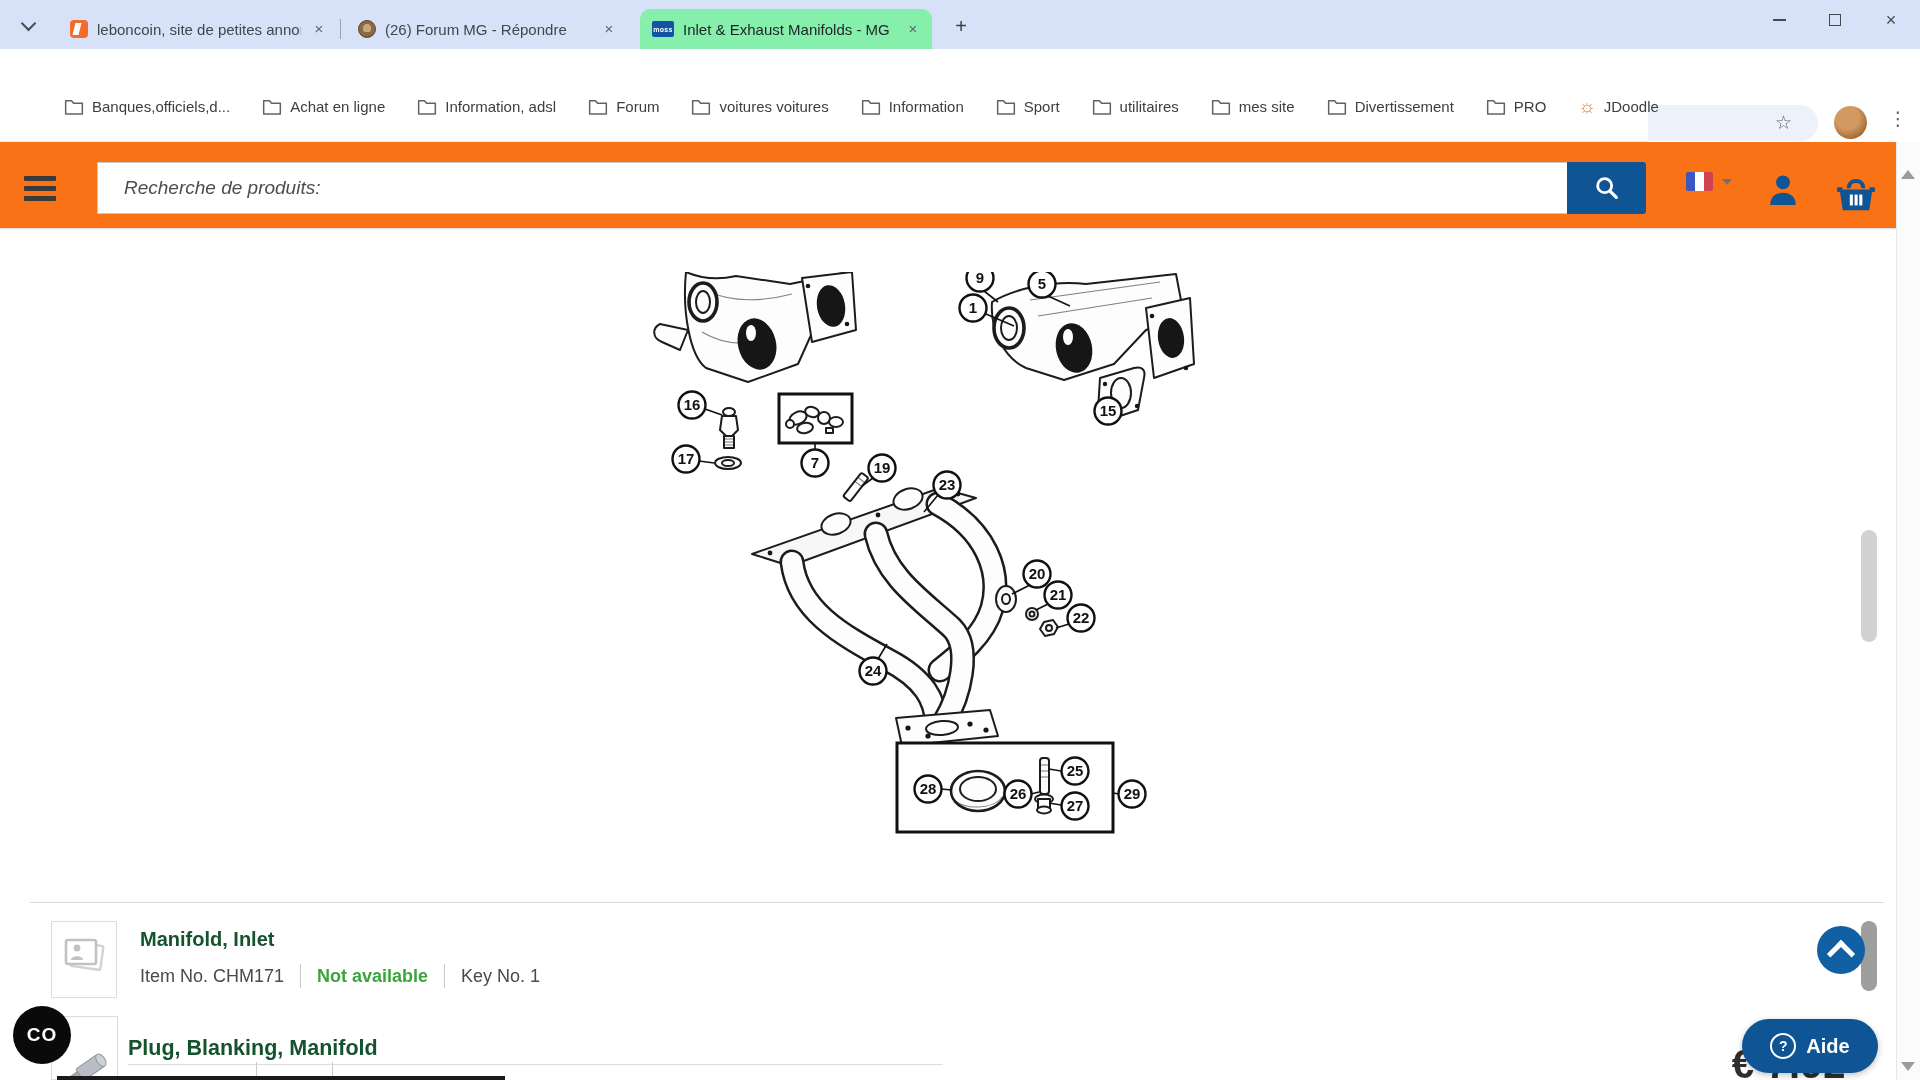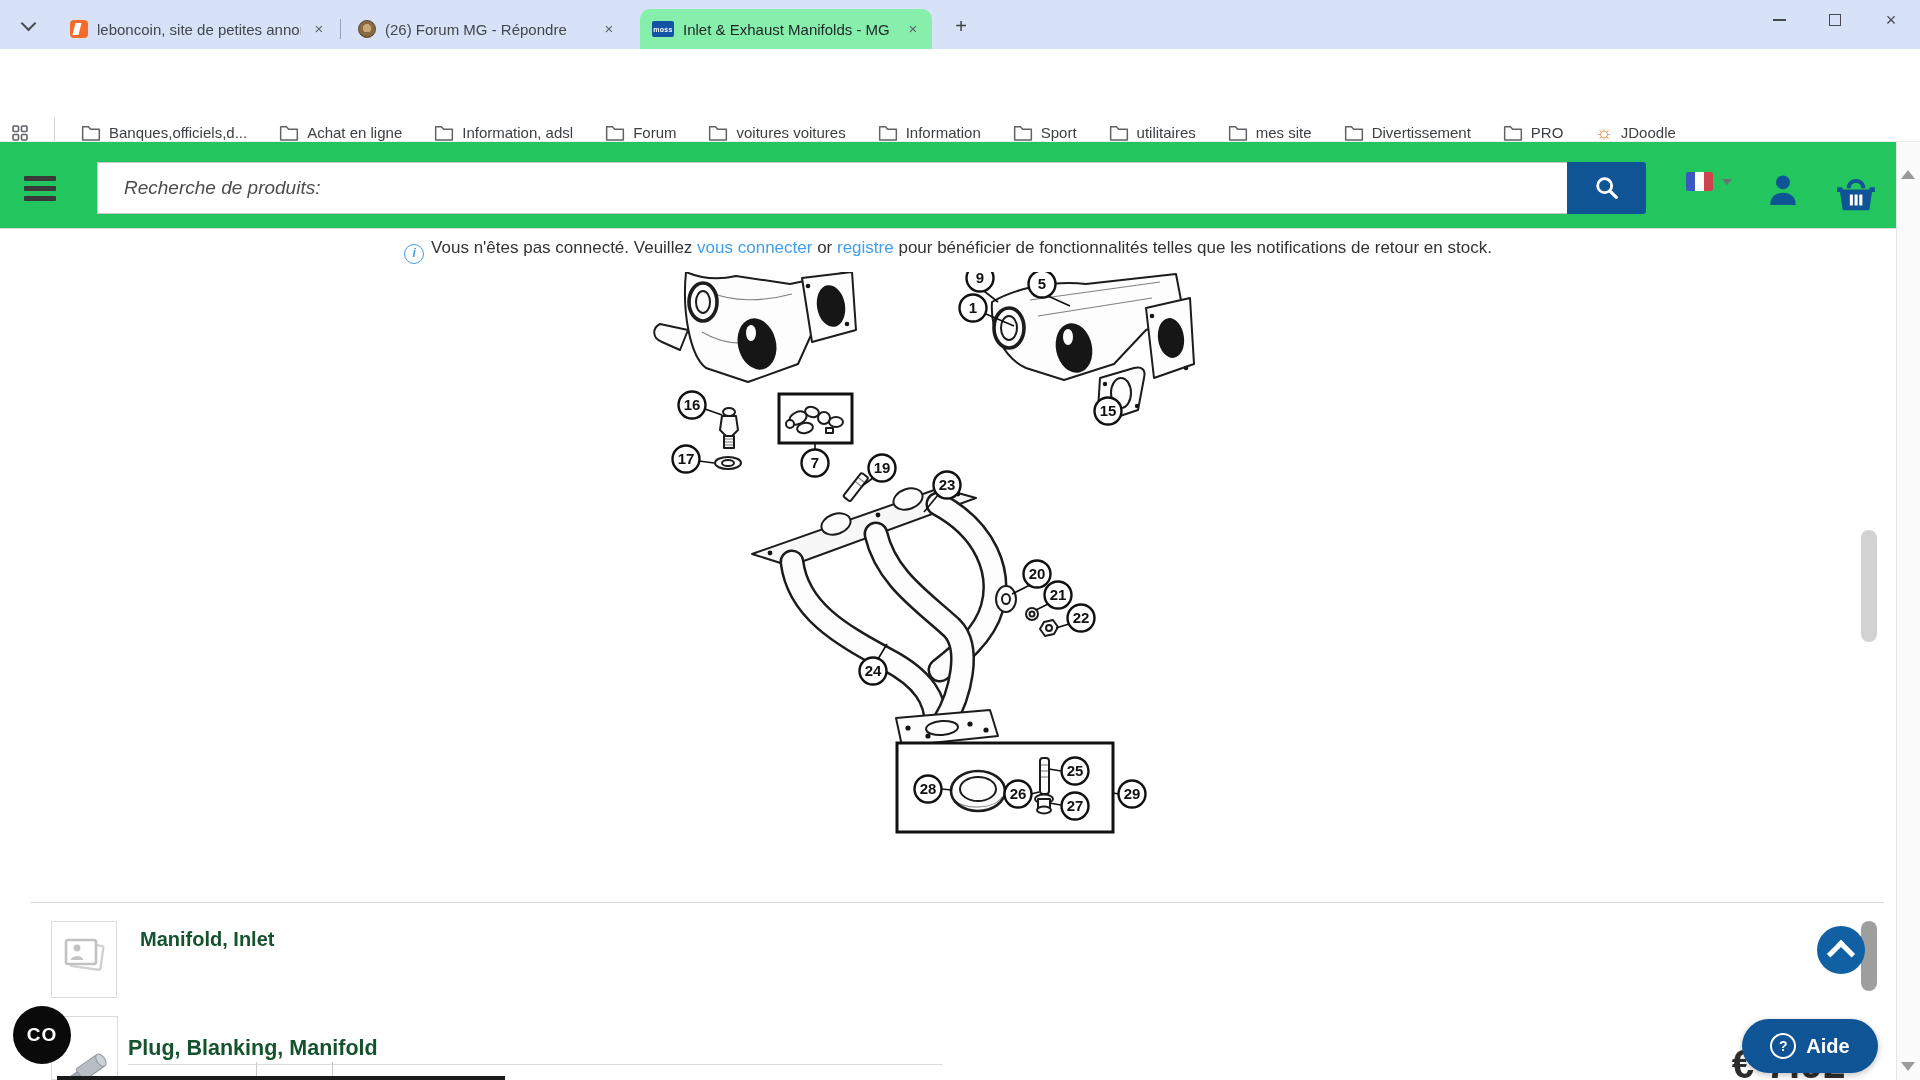--- a/index.html
+++ b/index.html
@@ -31,27 +31,27 @@
   .w-close span{font-size:18px;color:#46494e;line-height:18px;}
   .toolbar{position:absolute;left:0;top:49px;width:1920px;height:49px;background:#fff;}
   .navic{position:absolute;top:61px;width:26px;height:26px;cursor:pointer;}
   .omnibox{position:absolute;left:150px;top:56px;width:1668px;height:36px;border-radius:18px;background:#ecf1fa;
            display:flex;align-items:center;font-size:16.5px;color:#24262b;}
   .siteinfo{margin:0 12px 0 16px;flex:none;cursor:pointer;}
   .omni-star{position:absolute;right:26px;top:6px;font-size:19px;color:#5f6368;cursor:pointer;}
   .avatar{position:absolute;left:1834px;top:57px;width:33px;height:33px;border-radius:50%;cursor:pointer;
           background:radial-gradient(circle at 40% 35%,#d29a62 0 40%,#a06a34 75%);}
   .menudots{position:absolute;left:1888px;top:58px;font-size:19px;color:#5f6368;width:20px;text-align:center;cursor:pointer;}
-  .bookmarks{position:absolute;left:0;top:98px;width:1920px;height:44px;background:#fff;border-bottom:1px solid #ececec;
-             display:flex;align-items:flex-end;gap:32px;padding-left:12px;box-sizing:border-box;font-size:15px;color:#3c4043;}
+  .bookmarks{position:absolute;left:0;top:98px;width:1648px;height:44px;background:#fff;border-bottom:1px solid #ececec;
+             display:flex;align-items:flex-start;gap:32px;padding-left:12px;box-sizing:border-box;font-size:15px;color:#3c4043;}
   .bm{display:flex;align-items:center;gap:8px;cursor:pointer;white-space:nowrap;}
   .bmsep{width:1px;height:24px;background:#d2d5db;margin:0 -6px;}
   .sun{color:#e8823a;font-size:19px;font-weight:bold;line-height:16px;}
   
-  .siteheader{position:absolute;left:0;top:142px;width:1896px;height:86px;background:#22c55e;border-bottom:1px solid #dcdcdc;}
+  .siteheader{position:absolute;left:0;top:142px;width:1896px;height:86px;background:#f97316;border-bottom:1px solid #dcdcdc;}
   .burger{position:absolute;left:24px;top:34px;width:32px;cursor:pointer;}
   .burger i{display:block;width:32px;height:4.5px;background:#3a3a3a;border-radius:1px;margin-bottom:5.5px;}
   .search-input{position:absolute;left:97px;top:20px;width:1470px;height:52px;box-sizing:border-box;
                 border:1px solid #c9c9c9;border-right:none;padding:0 20px 0 26px;font-size:19px;font-family:inherit;outline:none;}
   .search-input::placeholder{font-style:italic;color:#4d4d4d;opacity:1;}
   .search-btn{position:absolute;left:1567px;top:20px;width:79px;height:52px;background:#0f5494;border:none;
               border-radius:0 3px 3px 0;cursor:pointer;display:flex;align-items:center;justify-content:center;}
   .langsel{position:absolute;left:1686px;top:30px;display:flex;align-items:center;gap:9px;cursor:pointer;}
   .flag{width:27px;height:19px;border-radius:2.5px;overflow:hidden;display:flex;box-shadow:0 0 0 1px rgba(0,0,0,.15) inset;}
   .flag i{flex:1;}
@@ -283,27 +283,20 @@
       <path d="M8,9 C8,3.6 16,3.6 16,9" fill="none" stroke="#0f5494" stroke-width="2.2"></path>
       <rect x="1.6" y="8.4" width="3" height="2.6" fill="#0f5494"></rect>
         <rect x="19.4" y="8.4" width="3" height="2.6" fill="#0f5494"></rect>
       <path d="M3,9.6 L21,9.6 L19.3,21 H4.7 Z" fill="#0f5494"></path>
       <rect x="8.6" y="12.4" width="1.7" height="6" fill="#fff"></rect>
         <rect x="11.2" y="12.4" width="1.7" height="6" fill="#fff"></rect>
       <rect x="13.8" y="12.4" width="1.7" height="6" fill="#fff"></rect>
       </svg>
   </div>
 
-  <div class="notice">
-    <span class="infoi">i</span><span>Vous n'êtes pas connecté. Veuillez</span>
-    <span class="nlink">vous connecter</span>
-    <span>or</span>
-    <span class="nlink">registre</span>
-    <span>pour bénéficier de fonctionnalités telles que les notifications de retour en stock.</span>
-  </div>
 
   <svg class="diagram" viewBox="0 0 560 600">
 
     <path class="ln" d="M46,0 C60,6 78,8 96,4 L150,12 L208,0 L210,34 L176,52 L158,92 L108,110 L66,96 C50,84 42,40 46,0 Z"></path>
     <path class="thin" d="M70,20 C92,30 122,30 152,22"></path>
       <path class="thin" d="M62,60 C82,72 102,74 124,68"></path>
     <path class="ln" d="M20,52 C12,56 12,66 22,70 L40,78 L48,58 Z"></path>
     <ellipse class="ln" cx="63" cy="30" rx="14" ry="19" style="stroke-width:3.6"></ellipse>
     <ellipse class="ln" cx="63" cy="30" rx="7" ry="11"></ellipse>
     <ellipse class="dark" cx="117" cy="72" rx="19" ry="26" transform="rotate(-14 117 72)"></ellipse>
@@ -489,20 +482,27 @@
 
   <div class="imgbox box1">
     <svg width="64" height="75" viewBox="0 0 64 75">
       <rect x="20" y="22" width="30" height="24" rx="2" fill="#fff" stroke="#d2d2d2" stroke-width="2.4" transform="rotate(8 35 34)"></rect>
       <rect x="14" y="18" width="30" height="24" rx="2" fill="#fff" stroke="#c2c2c2" stroke-width="2.6"></rect>
       <circle cx="25" cy="26" r="3.4" fill="#c2c2c2"></circle>
       <path d="M19,38 c0,-5 12,-5 12,0 z" fill="#c2c2c2"></path>
       </svg>
   </div>
   <div class="ptitle pt1">Manifold, Inlet</div>
+  <div class="pmeta">
+    <span>Item No. CHM171</span>
+    <span class="msep"></span>
+    <span class="avail">Not available</span>
+    <span class="msep"></span>
+    <span>Key No. 1</span>
+  </div>
 
   <div class="imgbox box2">
     <svg width="65" height="62" viewBox="0 0 65 62">
       <g transform="rotate(-35 38 52)">
         <rect x="26" y="44" width="26" height="14" rx="2" fill="#b9bec4" stroke="#8f959c"></rect>
         <ellipse cx="52" cy="51" rx="4" ry="7" fill="#cdd2d8" stroke="#8f959c"></ellipse>
         <rect x="14" y="47" width="12" height="8" fill="#a6abb2" stroke="#8f959c"></rect>
         </g>
       </svg>
   </div>

